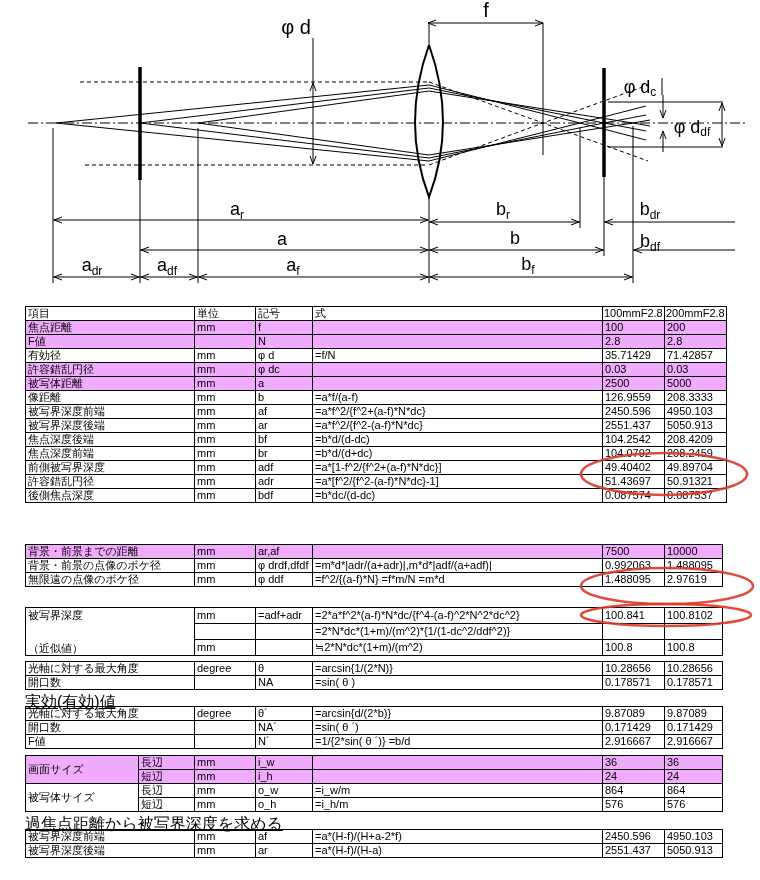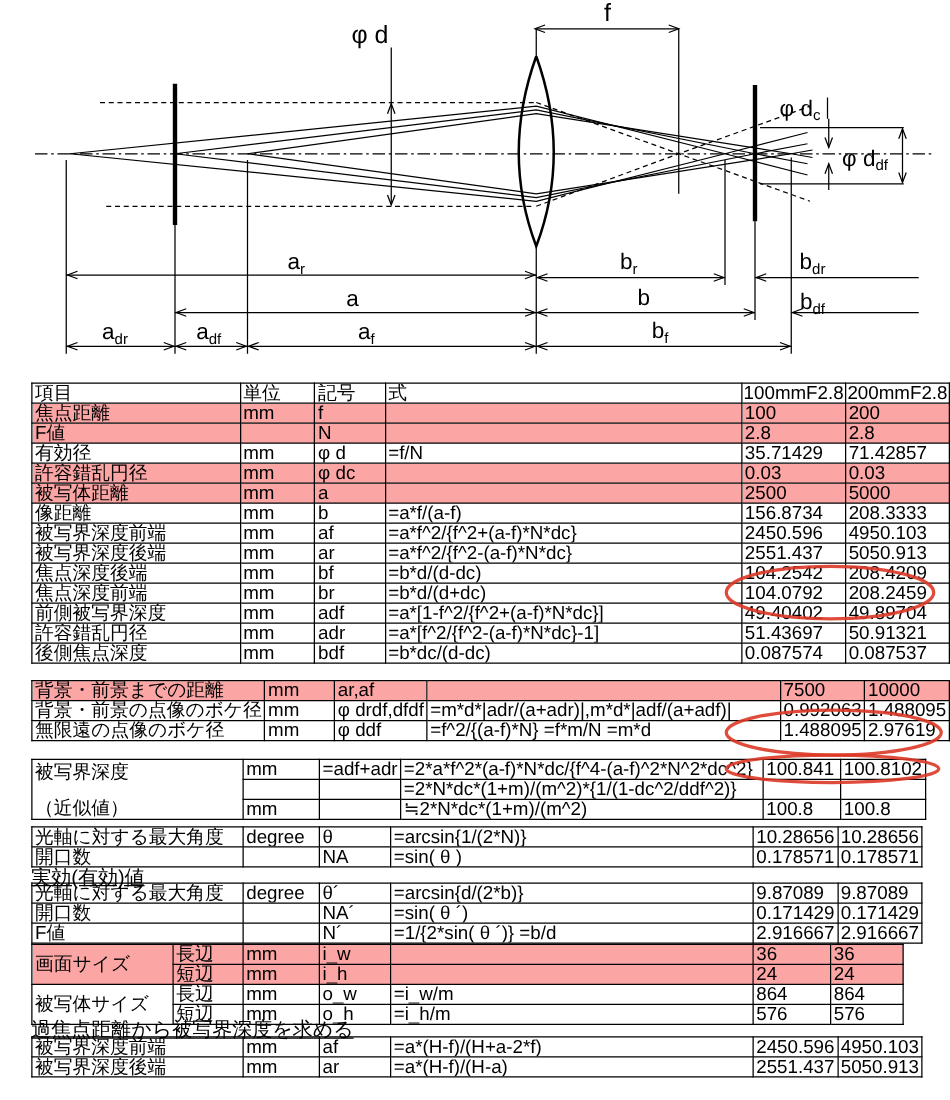--- a/index.html
+++ b/index.html
@@ -1,26 +1,26 @@
 <!DOCTYPE html>
 <html><head>
 <meta charset="utf-8">
 <style>
   html,body{margin:0;padding:0;background:#fff;}
   .page{position:relative;width:760px;height:880px;background:#fff;overflow:hidden;
         font-family:"Liberation Sans","DejaVu Sans",sans-serif;color:#000;}
   svg text{font-family:"Liberation Sans","DejaVu Sans",sans-serif;}
   table.sheet{position:absolute;left:25px;border-collapse:collapse;table-layout:fixed;
-        font-size:15px;line-height:1;color:#000;border-radius:18px;}
+        font-size:11px;line-height:1;color:#000;border-radius:18px;}
   table.sheet td{border:1px solid #000;height:13px;padding:0 2px;overflow:hidden;
         white-space:nowrap;vertical-align:middle;font-weight:normal;text-align:left;}
   table.t4 td{height:15px;}
   td.num{text-align:right;}
   td.frm{white-space:pre;}
-  tr.y td{background:#fca5a5;}
+  tr.y td{background:#f0abfc;}
   td.nb{border-top:none;border-bottom:none;}
   td.nbb{border-bottom:none;}
   td.grp{vertical-align:top;}
   .grpbox{display:flex;flex-direction:column;justify-content:space-between;height:44px;}
   .sec-label{position:absolute;left:25px;font-size:16px;text-decoration:underline;}
   .overlay{position:absolute;left:0;top:0;pointer-events:none;}
 </style>
 </head>
 <body>
 
@@ -175,21 +175,21 @@
           <td>a</td>
           <td class="frm"></td>
           <td class="num">2500</td>
           <td class="num">5000</td>
         </tr>
   <tr>
           <td>像距離</td>
           <td>mm</td>
           <td>b</td>
           <td class="frm">=a*f/(a-f)</td>
-          <td class="num">156.8734</td>
+          <td class="num">126.9559</td>
           <td class="num">208.3333</td>
         </tr>
   <tr>
           <td>被写界深度前端</td>
           <td>mm</td>
           <td>af</td>
           <td class="frm">=a*f^2/{f^2+(a-f)*N*dc}</td>
           <td class="num">2450.596</td>
           <td class="num">4950.103</td>
         </tr>

